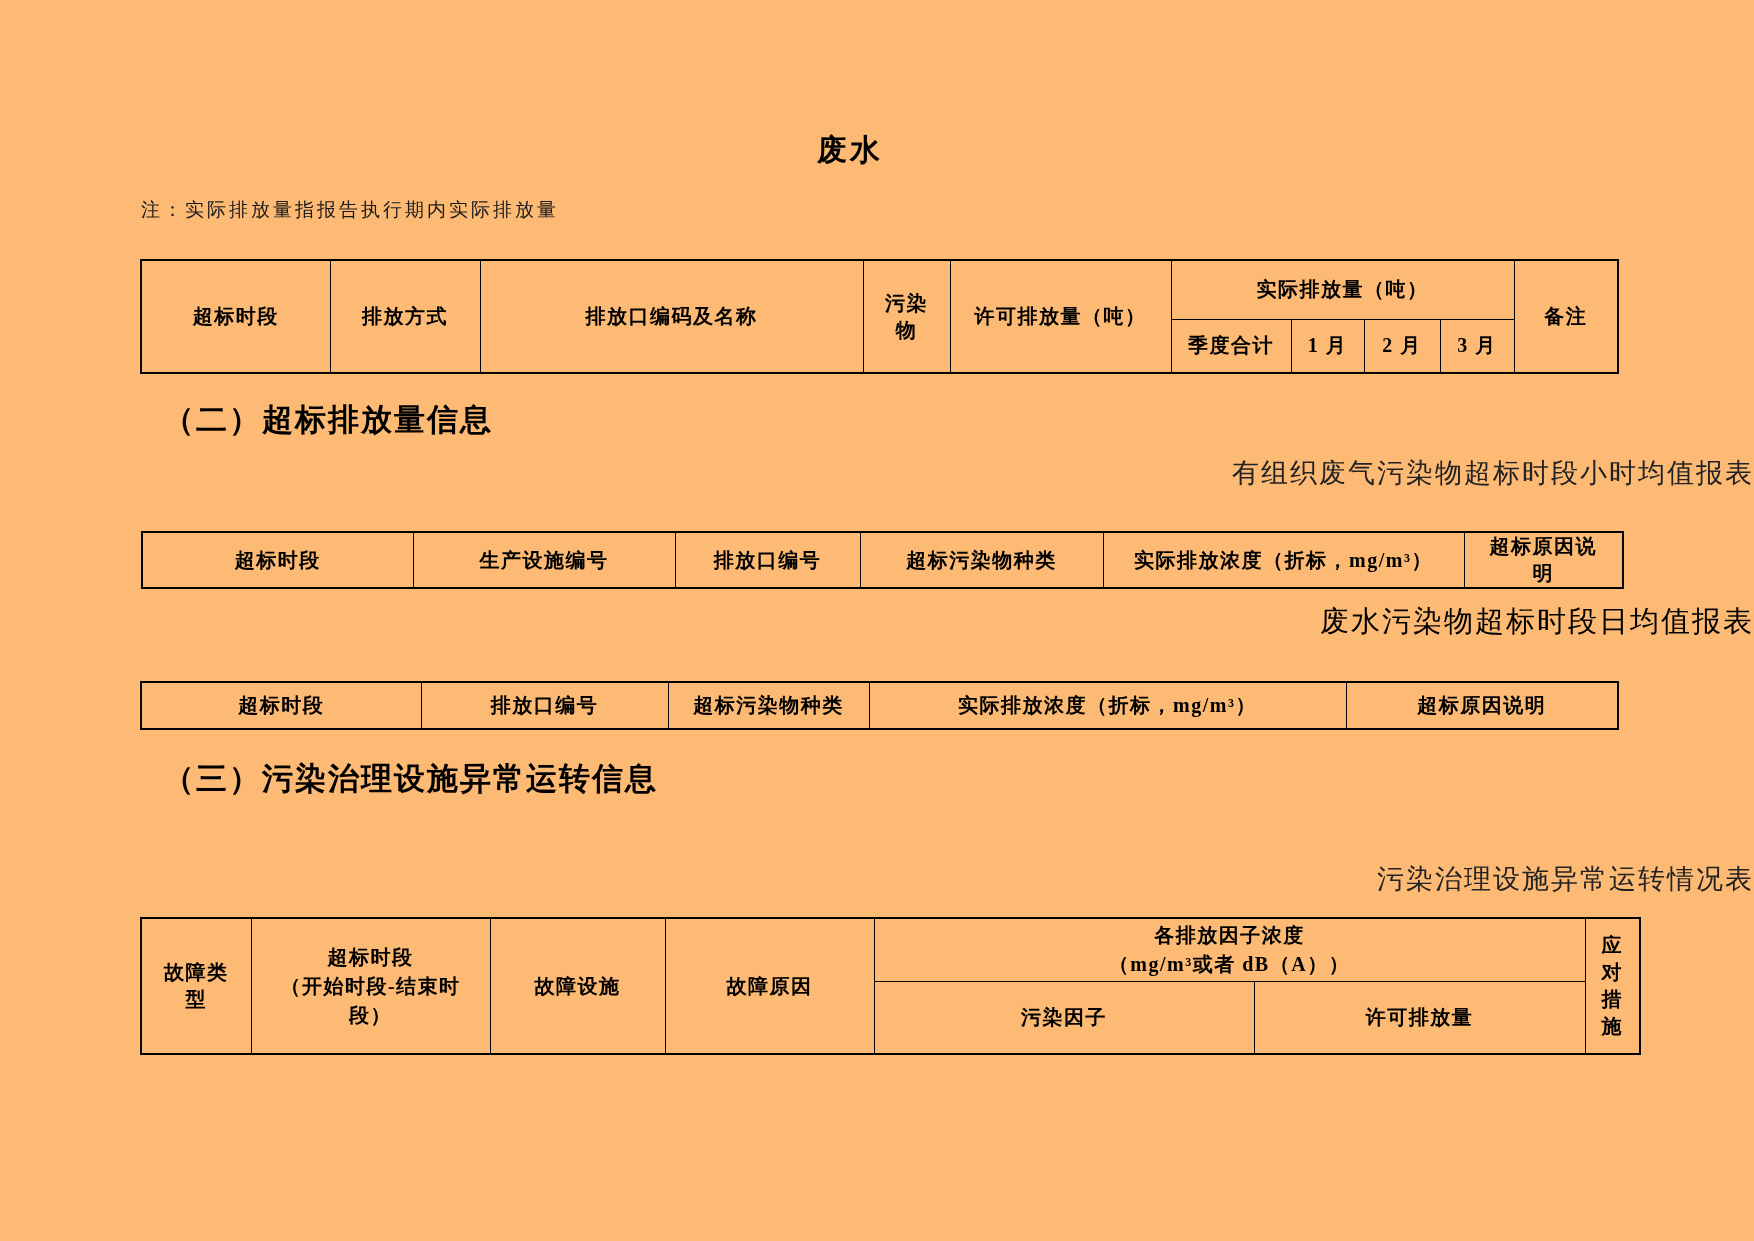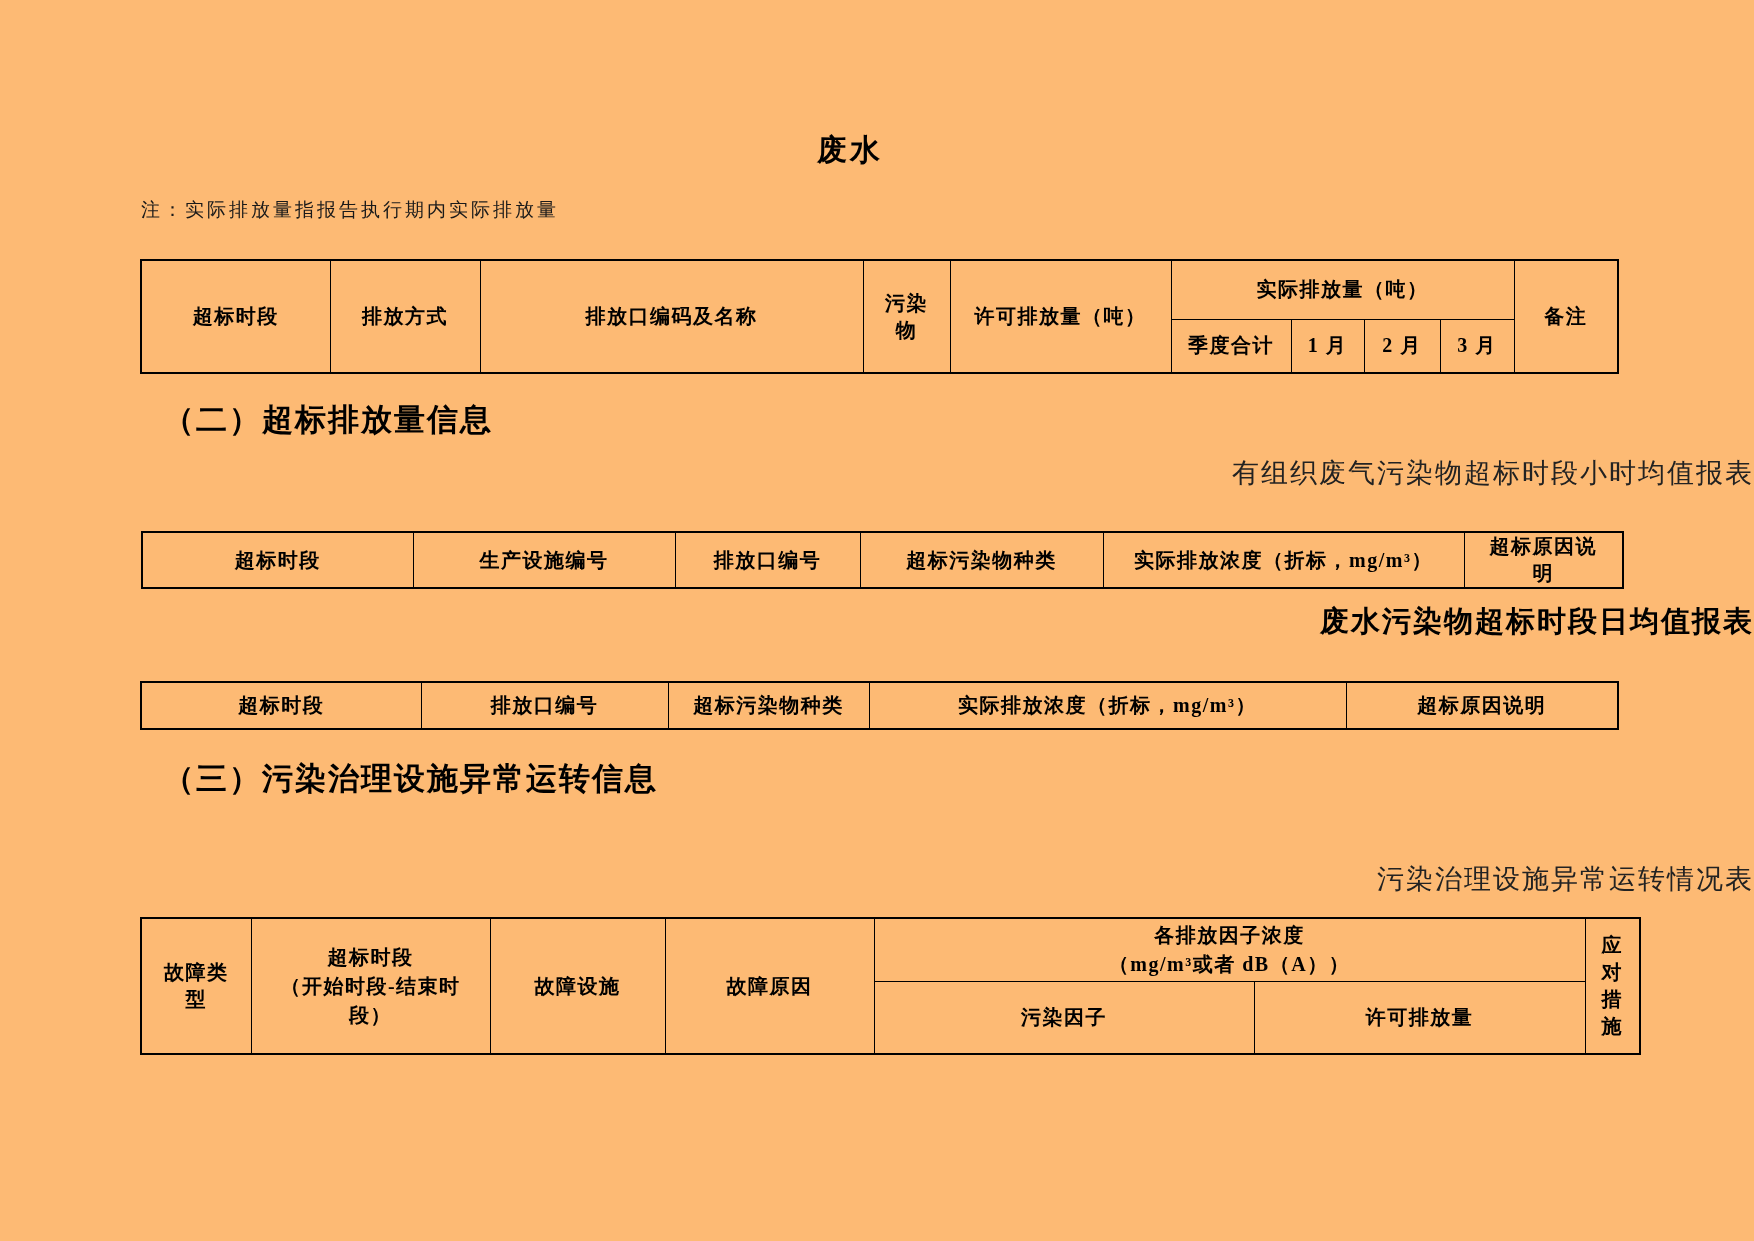--- a/index.html
+++ b/index.html
@@ -27,21 +27,21 @@
     font-size: 31px; font-weight: bold; letter-spacing: 2px;
   }
   .heading-2 { top: 372px; left: 163px; margin-top: 27px; }
   .heading-3 { top: 758px; left: 163px; }
 
   .subtitle {
     left: 0; width: 1754px; text-align: right;
     font-size: 27px; font-weight: 400; letter-spacing: 2px; color: #222222;
   }
   .subtitle-hourly  { top: 455px; }
-  .subtitle-daily   { top: 602px; font-size: 29px; font-weight: bold; color: #000; }
+  .subtitle-daily   { top: 602px; font-size: 29px; font-weight: normal; color: #000; }
   .subtitle-abnormal{ top: 841px; margin-top: 20px; }
 
   table {
     border-collapse: collapse;
     table-layout: fixed;
     border: 2px solid #000;
   }
   td {
     border: 1px solid #000;
     text-align: center;

